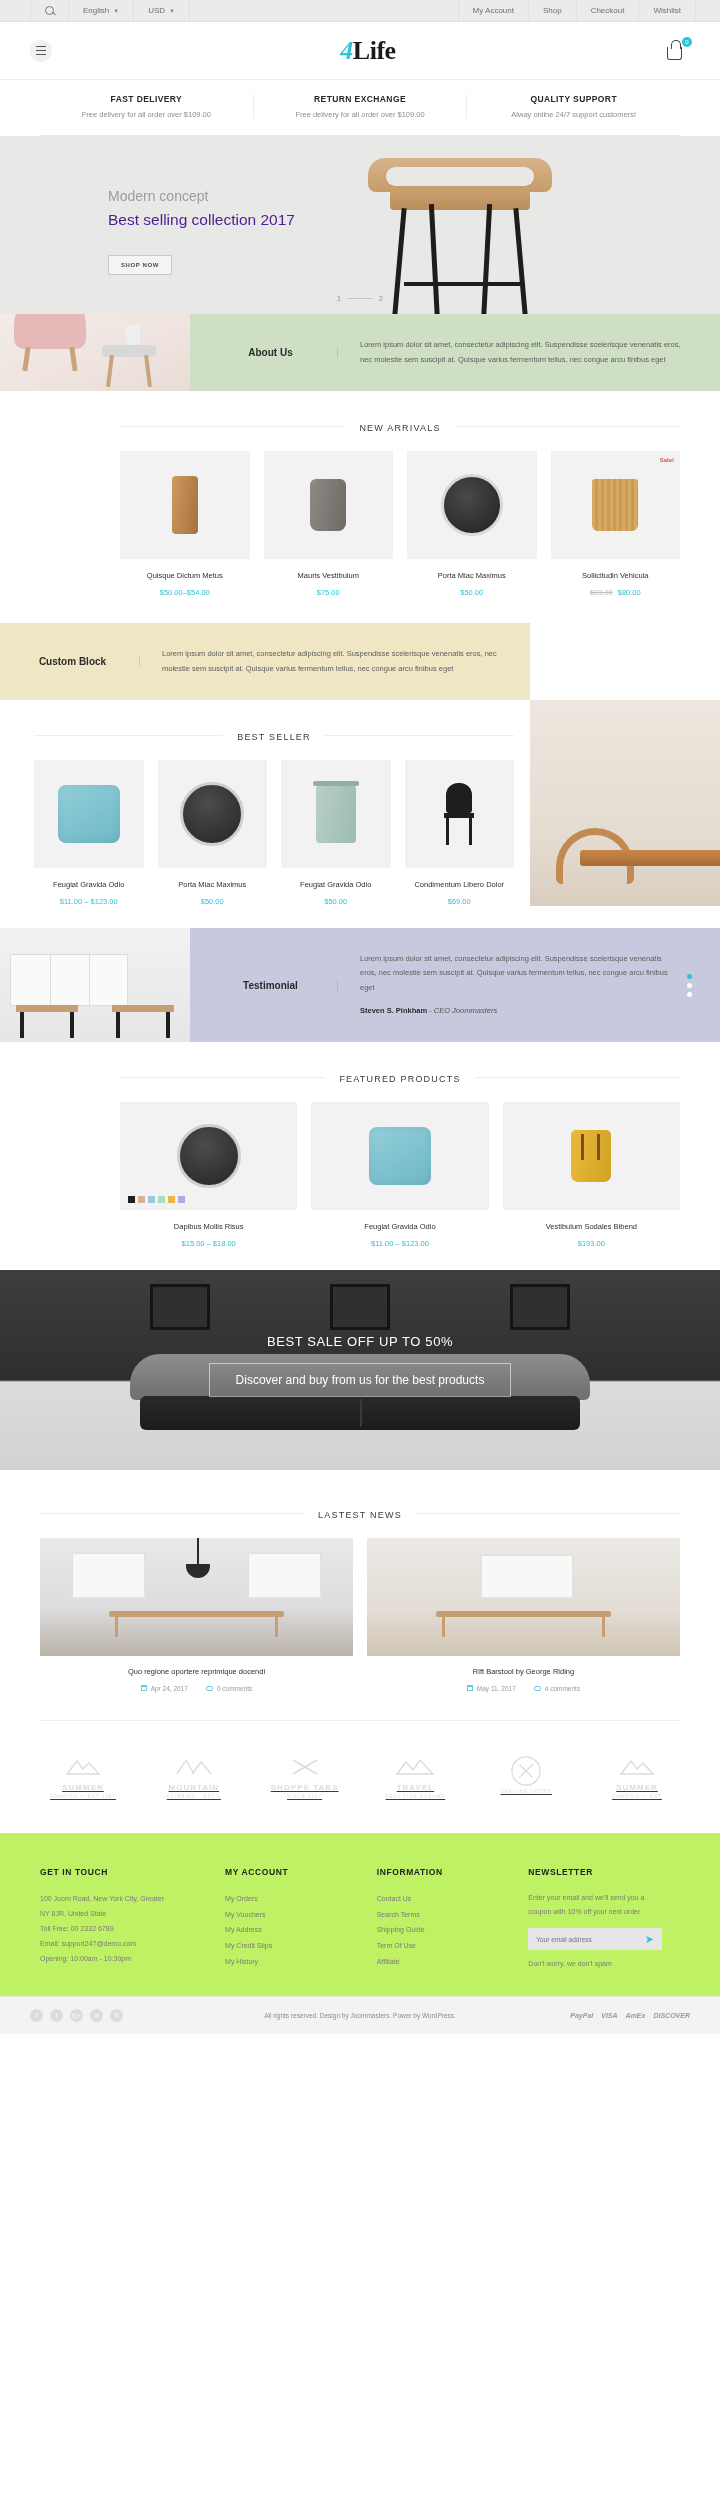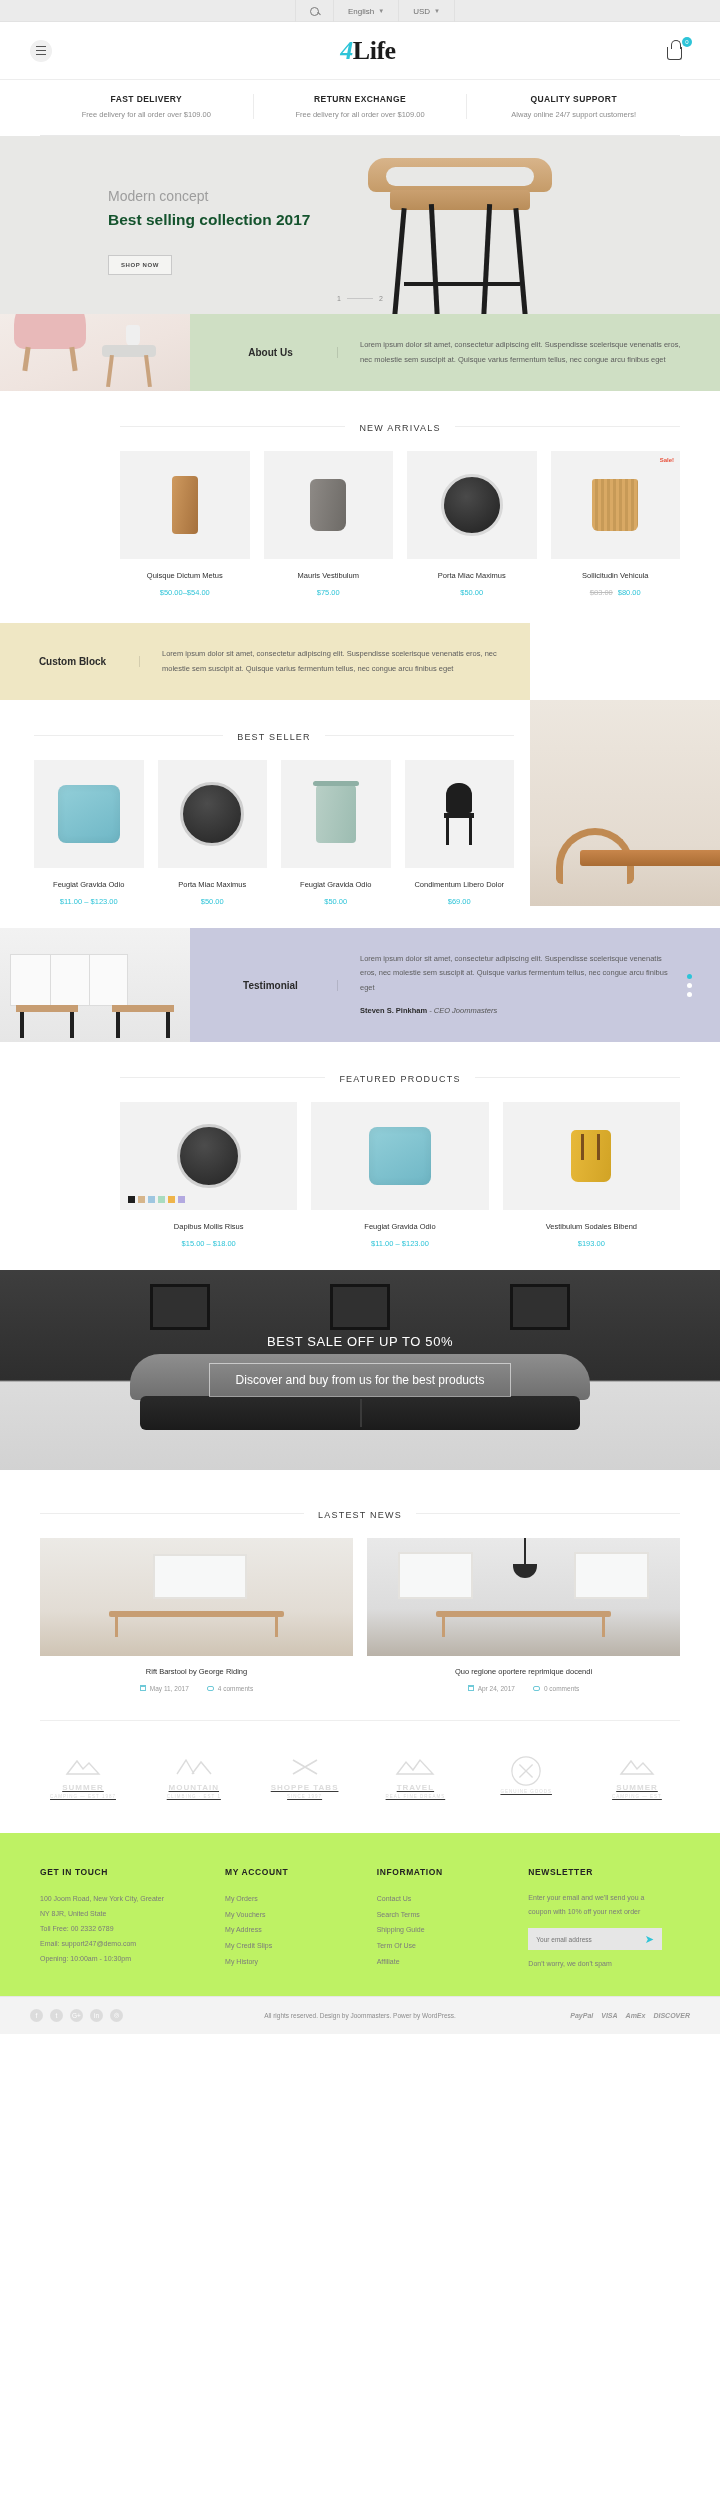--- a/index.html
+++ b/index.html
@@ -11,21 +11,21 @@
     -webkit-font-smoothing: antialiased;
   }
   body { width: 720px; overflow-x: hidden; }
 
   a { text-decoration: none; color: inherit; }
   .wrap { width: 640px; margin: 0 auto; }
 
   
   .topbar {
     height: 22px; background: #ebebeb; border-bottom: 1px solid #e2e2e2;
-    display: flex; align-items: center; font-size: 8px; color: #6f6f6f; flex-direction: column;
+    display: flex; align-items: center; font-size: 8px; color: #6f6f6f;
   }
   .topbar-left { display: flex; align-items: center; padding-left: 30px; gap: 0; }
   .tb-cell { padding: 0 14px; height: 22px; display: flex; align-items: center;
              border-right: 1px solid #e0e0e0; }
   .tb-cell:first-child { border-left: 1px solid #e0e0e0; }
   .topbar-right { margin-left: auto; display: flex; padding-right: 24px; }
   .topbar-right .tb-cell { border-right: 1px solid #e0e0e0; }
   .topbar-right .tb-cell:first-child { border-left: 1px solid #e0e0e0; }
   .caret { font-size: 6px; margin-left: 4px; opacity: .75; }
   .mag { width: 9px; height: 9px; border: 1.2px solid #7a7a7a; border-radius: 50%;
@@ -57,21 +57,21 @@
   .services { display:flex; border-bottom:1px solid #e9e9e9; padding: 14px 0 16px; }
   .svc { flex:1; text-align:center; padding: 0 10px; }
   .svc + .svc { border-left: 1px solid #ececec; }
   .svc-t { font-size: 8.5px; font-weight:700; letter-spacing:.4px; color:#262626; }
   .svc-d { font-size: 7.5px; color:#8d8d8d; margin-top:6px; }
 
   
   .hero { height: 178px; background:#e8e8e6; position:relative; overflow:hidden; }
   .hero-txt { position:absolute; left:108px; top:52px; }
   .hero-sub { font-size: 14px; color:#9d9d9d; font-weight:300; }
-  .hero-tit { font-size: 15.5px; color:#14532d; margin-top:7px; font-weight:700;text-align:right; }
+  .hero-tit { font-size: 15.5px; color:#4c1d95; margin-top:7px; font-weight:400;text-align:right; }
   .shopnow { margin-top: 26px; display:inline-block; border:1px solid #c9c9c9;
              background:#f4f4f2; font-size:6px; font-weight:700; letter-spacing:.6px;
              padding: 6px 12px; color:#4a4a4a; }
   .chair { position:absolute; right: 160px; top: 18px; width: 200px; height: 195px; }
   .seatback { position:absolute; left:8px; top:4px; width:184px; height:34px;
               background:linear-gradient(180deg,#d8b48a,#c59b68); border-radius: 17px 17px 8px 8px; }
   .seatback:after{ content:""; position:absolute; left:18px; top:9px; width:148px; height:19px;
               background:#e8e8e6; border-radius:12px; }
   .seat { position:absolute; left:30px; top:36px; width:140px; height:20px;
               background:linear-gradient(180deg,#caa070,#b98d59); border-radius:4px; }
@@ -521,55 +521,55 @@
     <a class="promo-2">Discover and buy from us for the best products</a>
   </div>
 </div>
 
 <div class="wrap">
   <div class="sec-head" style="margin-top:34px">
     <span>LASTEST NEWS</span>
   </div>
   <div class="ngrid">
     <div class="ncard">
+      <div class="nimg dark">
+        <span class="win" style="left:10%;top:12%;width:24%;height:40%"></span>
+        <span class="win" style="right:10%;top:12%;width:24%;height:40%"></span>
+        <span class="pend"></span>
+        <span class="tbl"></span>
+      </div>
+      <div class="ntitle">Quo regione oportere reprimique docendi</div>
+      <div class="nmeta">
+        <span>
+            <i class="ic-cal"></i>
+            <em style="font-style:normal">Apr 24, 2017</em>
+          </span>
+        <span>
+            <i class="ic-com"></i>
+            <em style="font-style:normal">0 comments</em>
+          </span>
+      </div>
+    </div>
+    <div class="ncard">
       <div class="nimg">
         <span class="win" style="left:36%;top:14%;width:30%;height:38%"></span>
         <span class="tbl"></span>
       </div>
       <div class="ntitle">Rift Barstool by George Riding</div>
       <div class="nmeta">
         <span>
             <i class="ic-cal"></i>
             <em style="font-style:normal">May 11, 2017</em>
           </span>
         <span>
             <i class="ic-com"></i>
             <em style="font-style:normal">4 comments</em>
           </span>
       </div>
     </div>
-    <div class="ncard">
-      <div class="nimg dark">
-        <span class="win" style="left:10%;top:12%;width:24%;height:40%"></span>
-        <span class="win" style="right:10%;top:12%;width:24%;height:40%"></span>
-        <span class="pend"></span>
-        <span class="tbl"></span>
-      </div>
-      <div class="ntitle">Quo regione oportere reprimique docendi</div>
-      <div class="nmeta">
-        <span>
-            <i class="ic-cal"></i>
-            <em style="font-style:normal">Apr 24, 2017</em>
-          </span>
-        <span>
-            <i class="ic-com"></i>
-            <em style="font-style:normal">0 comments</em>
-          </span>
-      </div>
-    </div>
   </div>
 
   <div class="brands">
     <div class="brand">
       <div class="bx">
         <svg width="40" height="22" viewBox="0 0 40 22">
             <path d="M4 18 L14 5 L20 13 L26 7 L36 18 Z" fill="none" stroke="#dcdcdc" stroke-width="1.4"></path>
           </svg>
       </div>
       <div class="bt">SUMMER</div>

